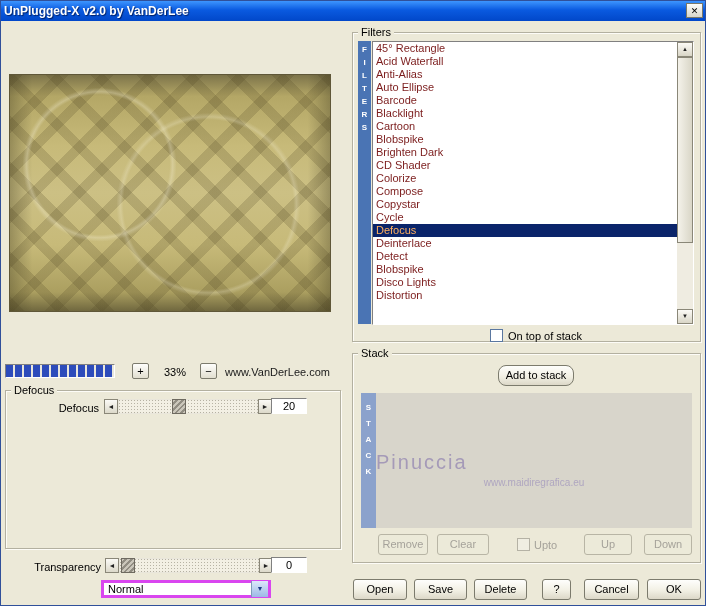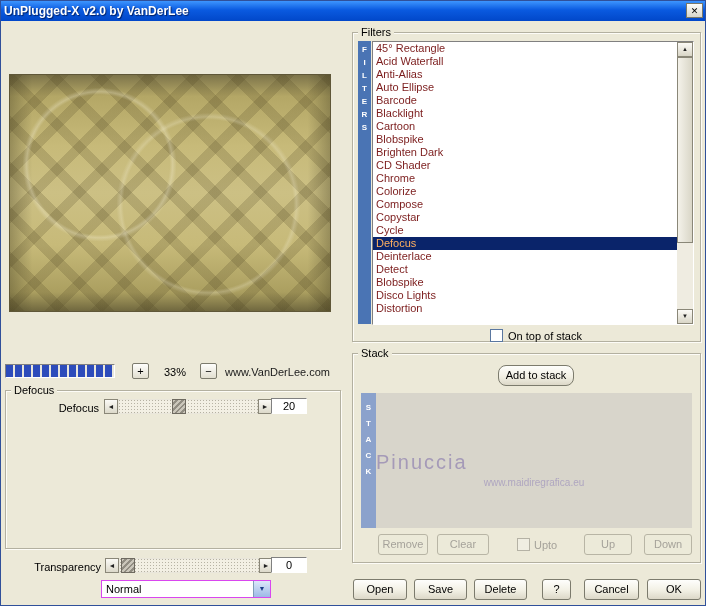--- a/index.html
+++ b/index.html
@@ -47,21 +47,21 @@
   .track { position:absolute; height:15px; background-color:#f3f0e4;
     background-image:radial-gradient(#b7b3a4 1px, rgba(0,0,0,0) 1px); background-size:3px 3px;
     box-shadow:inset 0 0 2px rgba(0,0,0,0.15); }
   .thumb { position:absolute; top:0; width:14px; height:15px; border:1px solid #6e6a60;
     background:repeating-linear-gradient(135deg,#cac6ba 0 2px,#918d82 2px 4px); cursor:pointer; }
   .value-box { position:absolute; width:36px; height:16px; background:#fff; border:1px solid;
     border-color:#808080 #fff #fff #808080; text-align:center; line-height:15px; color:#000; }
 
   
   .dropdown { position:absolute; left:100px; top:579px; width:170px; height:18px; background:#fff;
-    border:1px solid #d946ef; display:flex; align-items:center; cursor:pointer; }
+    border:3px solid #d946ef; display:flex; align-items:center; cursor:pointer; }
   .dropdown-value { flex:1; padding-left:4px; color:#000; }
   .dropdown-arrow { width:17px; height:16px; background:linear-gradient(180deg,#dce8fa,#9db9e6);
     border-left:1px solid #7f9db9; text-align:center; font-size:7px; line-height:15px; color:#1d3f8a; }
 
   
   .vbar { position:absolute; display:flex; flex-direction:column; align-items:center; color:#fff;
     font-size:8px; font-weight:bold; }
   .vbar span { display:block; }
   .filters-bar { left:357px; top:40px; width:13px; height:283px; background:#4a74b4; padding-top:4px; gap:4px; }
   .stack-bar { left:360px; top:392px; width:15px; height:135px; background:#8ba2cc; padding-top:10px; gap:7px; }
@@ -155,21 +155,20 @@
         <div class="list-item">45° Rectangle</div>
         <div class="list-item">Acid Waterfall</div>
         <div class="list-item">Anti-Alias</div>
         <div class="list-item">Auto Ellipse</div>
         <div class="list-item">Barcode</div>
         <div class="list-item">Blacklight</div>
         <div class="list-item">Cartoon</div>
         <div class="list-item">Blobspike</div>
         <div class="list-item">Brighten Dark</div>
         <div class="list-item">CD Shader</div>
-        <div class="list-item">Chrome</div>
         <div class="list-item">Colorize</div>
         <div class="list-item">Compose</div>
         <div class="list-item">Copystar</div>
         <div class="list-item">Cycle</div>
         <div class="list-item selected">Defocus</div>
         <div class="list-item">Deinterlace</div>
         <div class="list-item">Detect</div>
         <div class="list-item">Blobspike</div>
         <div class="list-item">Disco Lights</div>
         <div class="list-item">Distortion</div>

